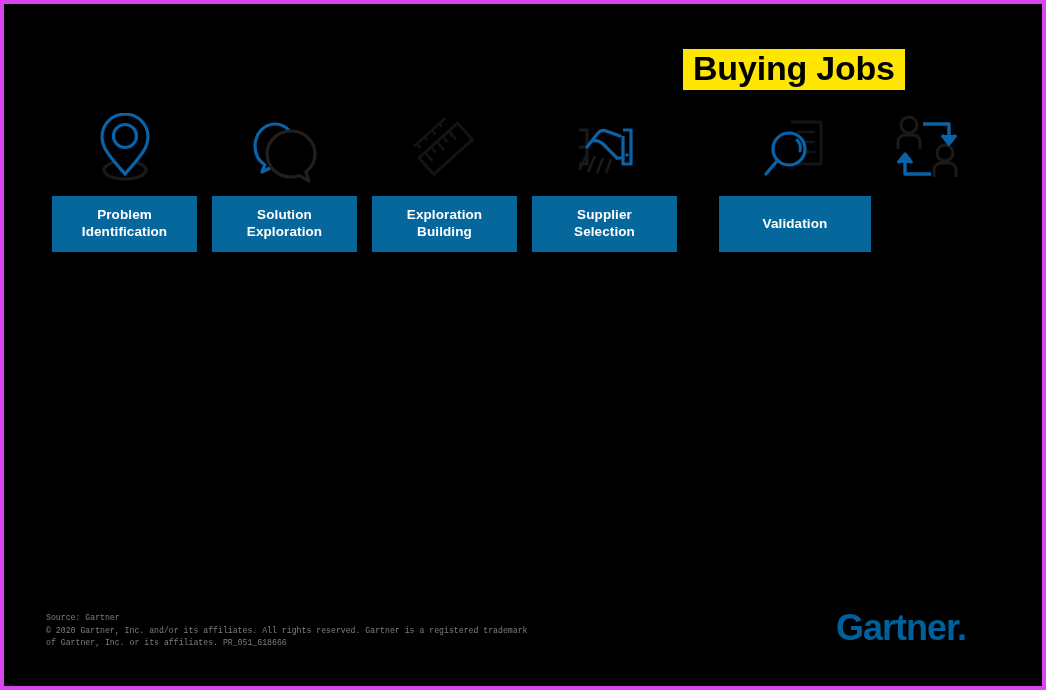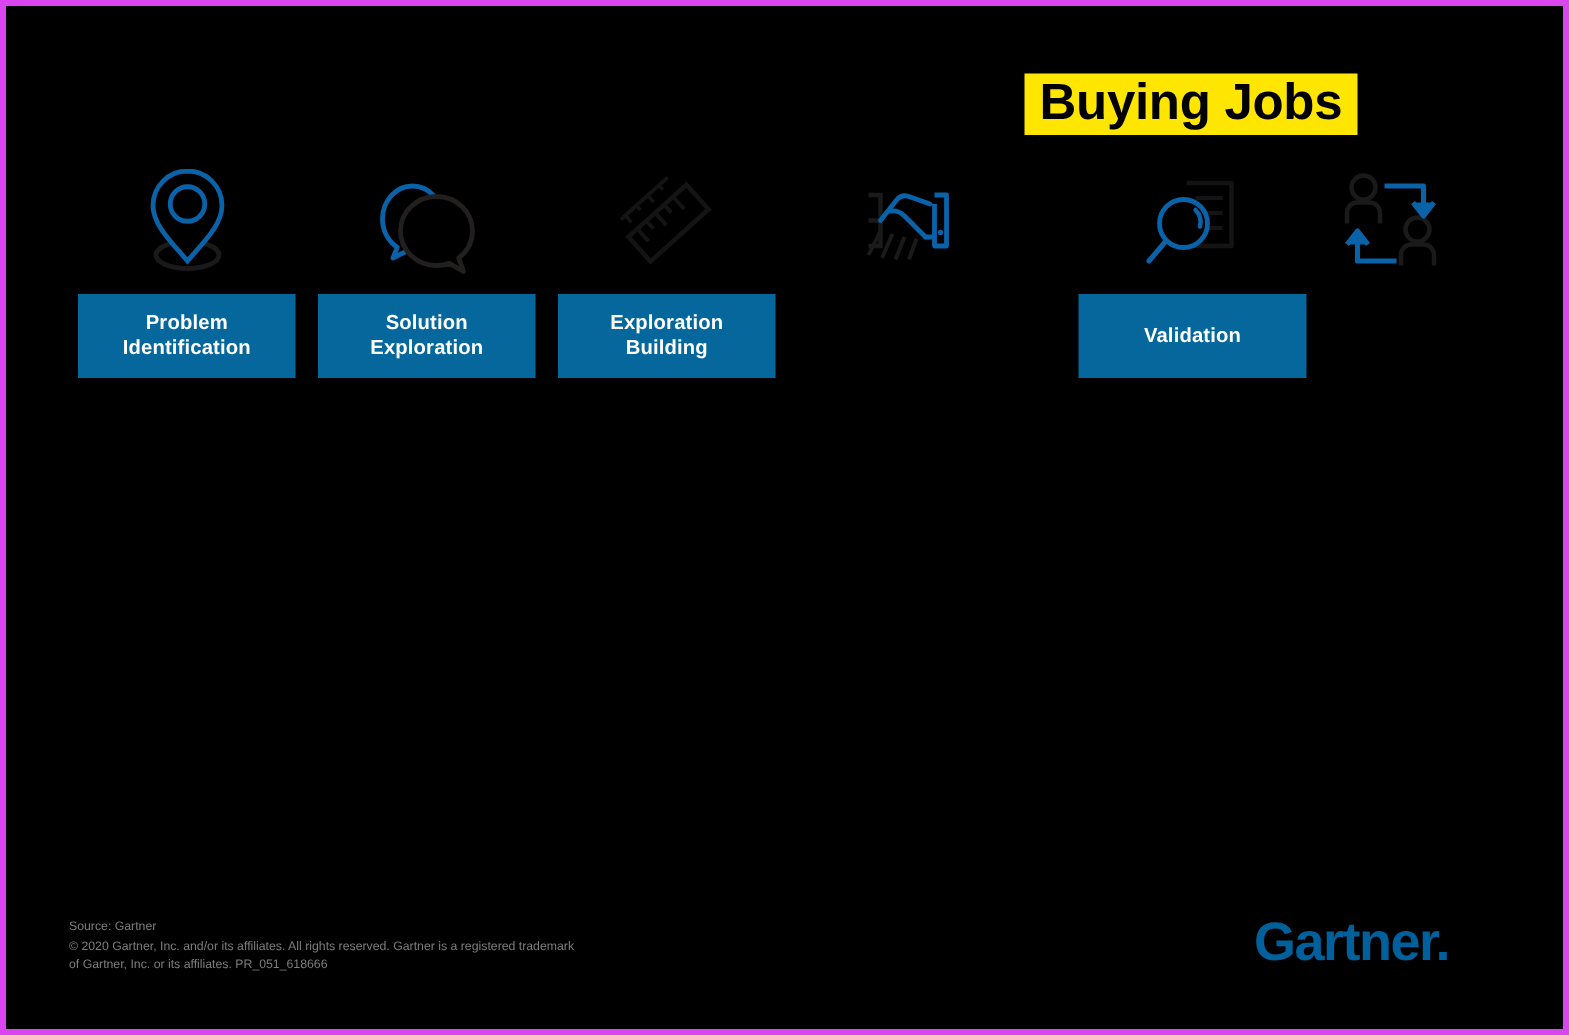--- a/index.html
+++ b/index.html
@@ -94,21 +94,21 @@
 
   
   #footer {
     position: absolute;
     left: 42px;
     top: 608px;
     width: 520px;
   }
   .footer-line {
     color: #7e7e7e;
-    font-family: Liberation Sans, sans-serif;
+    font-family: Liberation Mono, monospace;
     font-size: 8.2px;
     line-height: 1.45;
     white-space: pre-line;
   }
   #footer-source {
     margin-bottom: 1px;
   }
 
   
   #logo {
@@ -184,20 +184,24 @@
           <path d="M14 22 L22 22 L22 56 L14 56" stroke="#1a1a1a" stroke-width="3"></path>
           <path d="M14 39 L22 39" stroke="#1a1a1a" stroke-width="3"></path>
           <path d="M22 46 L14 62 M30 48 L23 64 M38 50 L32 65 M46 51 L41 65" stroke="#1a1a1a" stroke-width="2.6"></path>
           <path d="M22 39 L33 25 C35 22.6 38 22 41 23 L55 28" stroke="#0a63a8" stroke-width="3.2" stroke-linejoin="round" stroke-linecap="round"></path>
           <path d="M27 33 C31 32 35 33 38 36 L52 50" stroke="#0a63a8" stroke-width="3.2" stroke-linejoin="round" stroke-linecap="round"></path>
           <path d="M58 22 L66 22 L66 56 L58 56 L58 28" stroke="#0a63a8" stroke-width="3.2" stroke-linejoin="round"></path>
           <circle cx="62" cy="47" r="1.8" fill="#0a63a8"></circle>
           <path d="M52 50 L58 50" stroke="#0a63a8" stroke-width="3.2" stroke-linecap="round"></path>
         </svg>
       </div>
+      <div class="stage-box">
+        <span class="stage-label">Supplier
+Selection</span>
+      </div>
     </div>
 
     <div class="stage" style="left:667px; width:152px;">
       <div class="stage-icon">
         <svg width="80" height="80" viewBox="0 0 80 80" fill="none">
           <path d="M36 14 L66 14 L66 56 L40 56" stroke="#141414" stroke-width="3" stroke-linejoin="round"></path>
           <path d="M42 24 L60 24 M42 34 L60 34 M48 44 L60 44" stroke="#141414" stroke-width="2.6"></path>
           <circle cx="34" cy="41" r="16" stroke="#0a63a8" stroke-width="3.2" fill="#000000"></circle>
           <path d="M42 32 C45 35 46 39 45 43" stroke="#0a63a8" stroke-width="3" stroke-linecap="round"></path>
           <path d="M22 53 L11 66" stroke="#0a63a8" stroke-width="3.4" stroke-linecap="round"></path>

